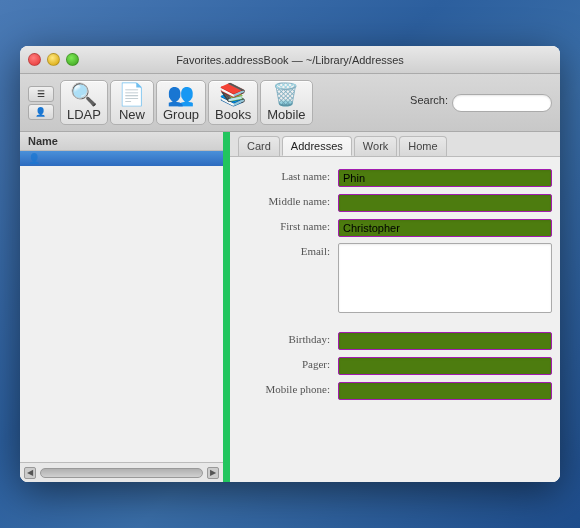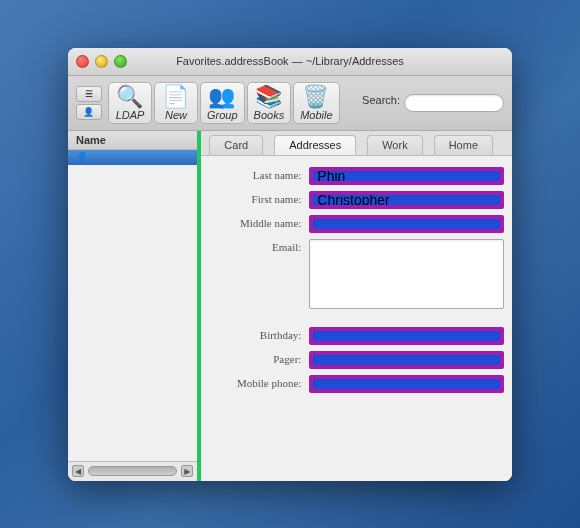--- a/index.html
+++ b/index.html
@@ -6,21 +6,21 @@
     body {
       width: 580px;
       height: 528px;
       background: linear-gradient(135deg, #4a7ab5 0%, #2c5f9e 40%, #3a6ea8 60%, #1e4d8c 100%);
       display: flex;
       align-items: center;
       justify-content: center;
       font-family: -apple-system, 'Lucida Grande', 'Helvetica Neue', Arial, sans-serif;
     }
     .window {
-      width: 444px;
+      width: 540px;
       background: #ececec;
       border-radius: 8px;
       box-shadow: 0 10px 40px rgba(0,0,0,0.5), inset 0 1px 0 rgba(255,255,255,0.8);
       overflow: hidden;
     }
     .title-bar {
       background: linear-gradient(to bottom, #e8e8e8 0%, #d0d0d0 100%);
       height: 28px;
       display: flex;
       align-items: center;
@@ -89,24 +89,23 @@
       cursor: pointer;
       min-width: 44px;
       box-shadow: inset 0 1px 0 rgba(255,255,255,0.8);
     }
     .toolbar-btn .icon {
       font-size: 22px;
       line-height: 1;
       color: #444;
     }
     .toolbar-btn .label {
-      font-size: 11px;
+      font-size: 13px;
       color: #333;
       margin-top: 1px;
-      font-style: italic;
     }
     .toolbar-search {
       margin-left: auto;
       display: flex;
       gap: 4px;
     }
     .toolbar-search label {
       font-size: 11px;
       color: #333;
     }
@@ -119,21 +118,21 @@
       padding: 0 6px;
       font-size: 11px;
       box-shadow: inset 0 1px 2px rgba(0,0,0,0.1);
     }
     .content-area {
       display: flex;
       height: 350px;
     }
     .sidebar {
       width: 210px;
-      border-right: 4px solid #22c55e;
+      border-right: 7px solid #22c55e;
       background: #f0f0f0;
       display: flex;
       flex-direction: column;
     }
     .sidebar-header {
       background: linear-gradient(to bottom, #e0e0e0, #d0d0d0);
       border-bottom: 1px solid #bbb;
       padding: 3px 8px;
       font-size: 11px;
       font-weight: bold;
@@ -195,30 +194,30 @@
       background: #f5f5f5;
     }
     .tabs {
       display: flex;
       background: #e0e0e0;
       border-bottom: 1px solid #bbb;
       padding: 4px 8px 0;
       gap: 0;
     }
     .tab {
-      padding: 3px 14px;
+      padding: 3px 8px;
       font-size: 11px;
       cursor: pointer;
       border: 1px solid #bbb;
       border-bottom: none;
       border-radius: 4px 4px 0 0;
       background: linear-gradient(to bottom, #e8e8e8, #d8d8d8);
       color: #444;
       position: relative;
-      margin-right: 11px;
+      margin-right: 2px;
     }
     .tab.active {
       background: linear-gradient(to bottom, #f8f8f8, #f0f0f0);
       color: #222;
       z-index: 1;
       border-bottom: 1px solid #f0f0f0;
     }
     .form-area {
       flex: 1;
       padding: 8px 0;
@@ -240,25 +239,25 @@
       padding-top: 2px;
       white-space: nowrap;
       font-family: Liberation Serif, serif;
     }
     .form-field {
       flex: 1;
     }
     .form-input {
       width: 100%;
       height: 18px;
-      background: #1d4ed8;
-      border: 4px solid #a21caf;
+      background: #4d7c0f;
+      border: 1px solid #a21caf;
       border-radius: 2px;
       padding: 0 4px;
-      font-size: 14px;
+      font-size: 11px;
       box-shadow: inset 0 1px 2px rgba(0,0,0,0.08);
     }
     .form-textarea {
       width: 100%;
       height: 70px;
       background: white;
       border: 1px solid #aaa;
       border-radius: 2px;
       padding: 2px 4px;
       font-size: 11px;
@@ -356,30 +355,30 @@
       <div class="form-area">
 
         <div class="form-row">
           <span class="form-label">Last name:</span>
           <div class="form-field">
             <input type="text" class="form-input" value="Phin" style="">
           </div>
         </div>
 
         <div class="form-row">
+          <span class="form-label">Middle name:</span>
+          <div class="form-field">
+            <input type="text" class="form-input" value="" style="">
+          </div>
+        </div>
+
+        <div class="form-row">
           <span class="form-label">First name:</span>
           <div class="form-field">
             <input type="text" class="form-input" value="Christopher" style="">
-          </div>
-        </div>
-
-        <div class="form-row">
-          <span class="form-label">Middle name:</span>
-          <div class="form-field">
-            <input type="text" class="form-input" value="" style="">
           </div>
         </div>
 
         <div class="form-row">
           <span class="form-label">Email:</span>
           <div class="form-field">
             <textarea class="form-textarea" style=""></textarea>
           </div>
         </div>
         <div class="form-separator"></div>

